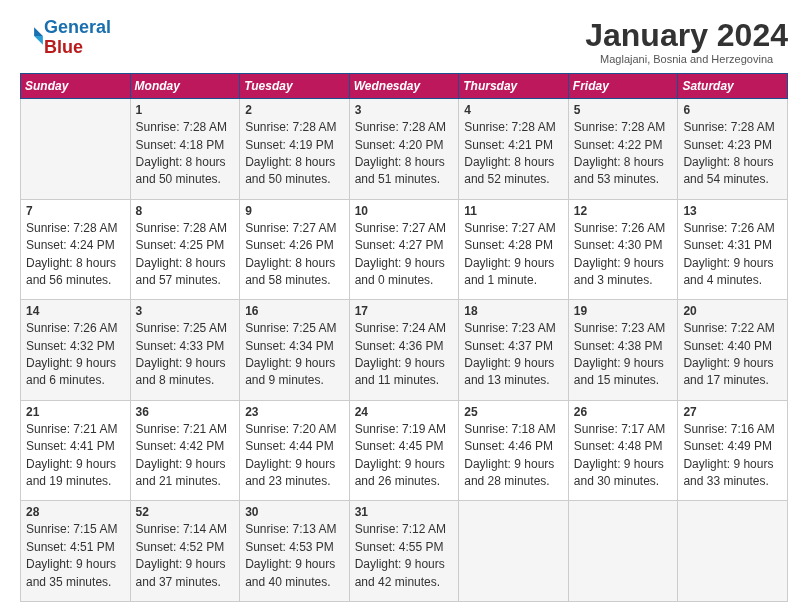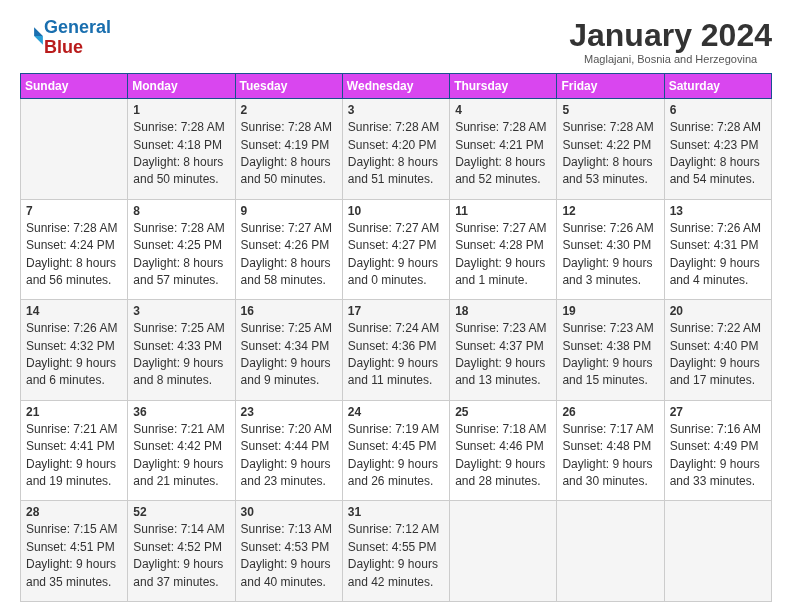--- a/index.html
+++ b/index.html
@@ -6,21 +6,21 @@
     body {
       width: 792px;
       height: 612px;
       font-family: Arial, sans-serif;
       background: #fff;
       overflow: hidden;
     }
     .page {
       width: 792px;
       height: 612px;
-      padding: 18px 20px 10px 20px;
+      padding: 18px 4px 10px 20px;
       display: flex;
       flex-direction: column;
     }
     .header {
       display: flex;
       justify-content: space-between;
       align-items: flex-start;
       margin-bottom: 8px;
     }
     .logo {
@@ -54,27 +54,28 @@
     .location {
       font-size: 11px;
       color: #555;
     }
     .calendar-table {
       width: 100%;
       border-collapse: collapse;
       flex: 1;
     }
     .calendar-table th {
-      background-color: #d946ef;
+      background-color: #be185d;
       color: #fff;
       font-size: 12px;
       font-weight: bold;
       padding: 5px 4px;
       text-align: left;
       border: 1px solid #1a5090;
+      font-style: italic;
     }
     .calendar-table td {
       border: 1px solid #ccc;
       vertical-align: top;
       padding: 4px 5px;
       width: calc(100% / 7);
       font-size: 10.5px;
       color: #333;
       background: #fff;
     }

